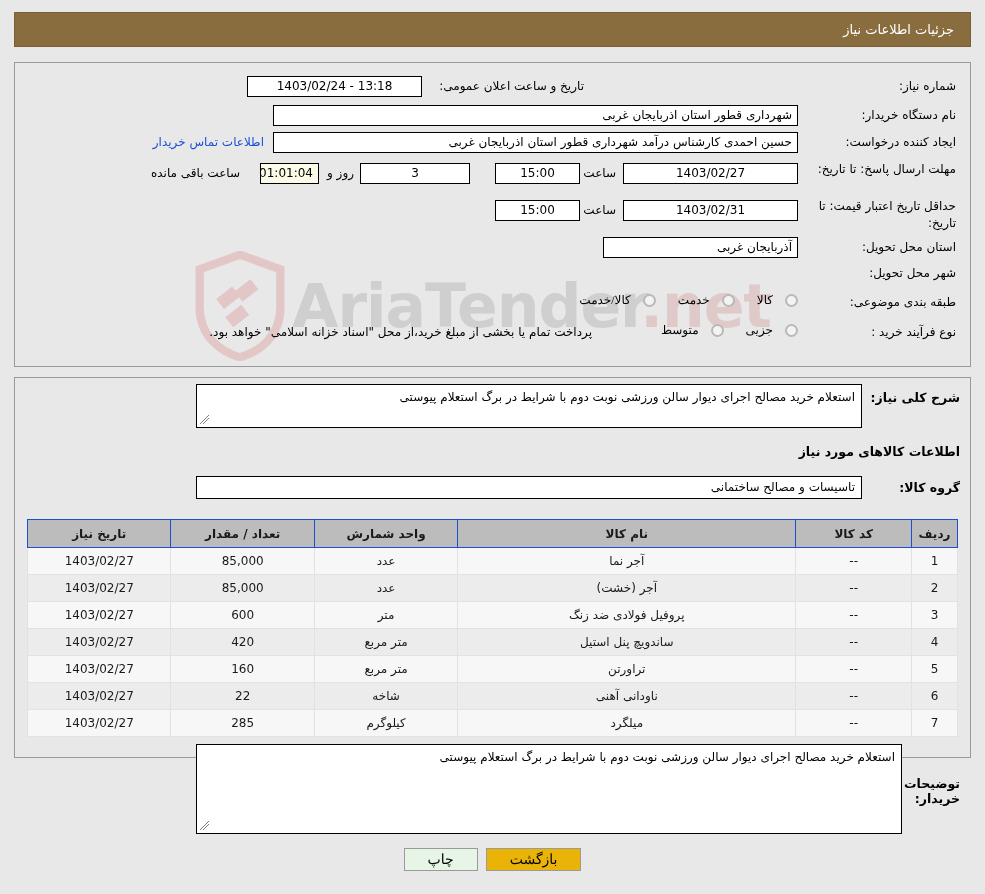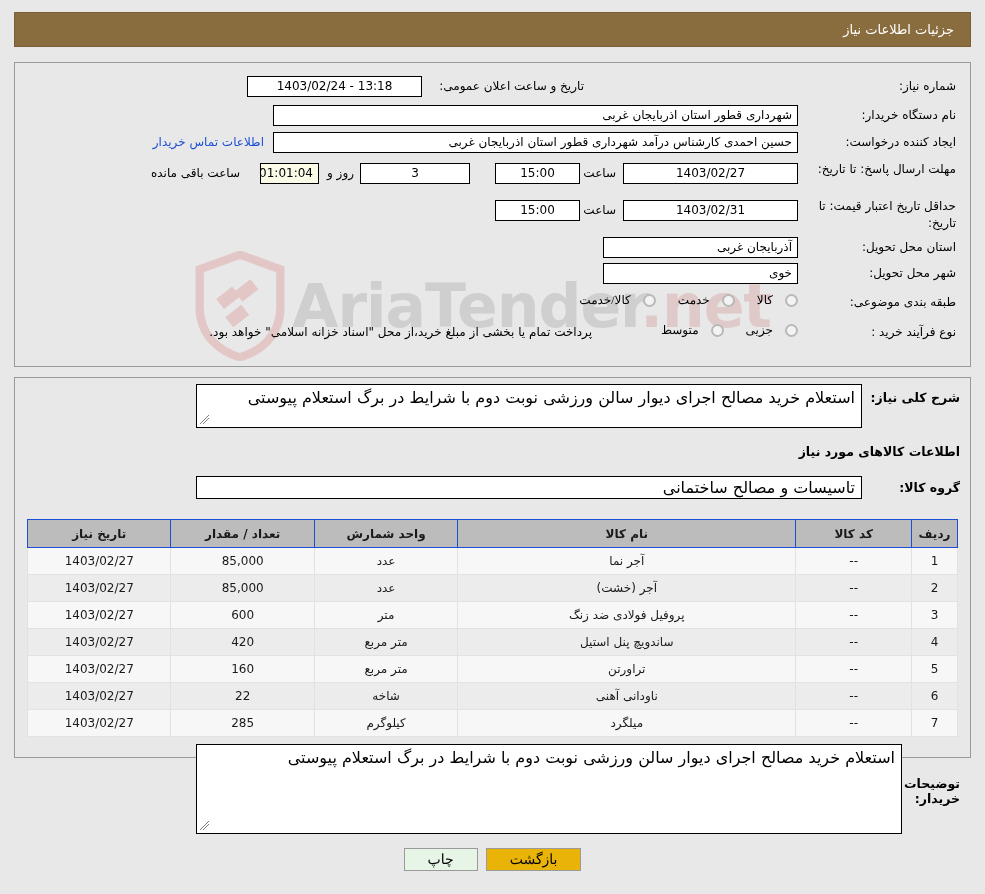--- a/index.html
+++ b/index.html
@@ -133,21 +133,21 @@
     position: absolute;
     font-size: 12.5px;
     font-weight: bold;
     text-align: right;
   }
   .textarea-box {
     position: absolute;
     background: #ffffff;
     border: 1px solid #000;
     padding: 4px 6px 0 6px;
-    font-size: 16px;
+    font-size: 12px;
     line-height: 17px;
     text-align: right;
     overflow: hidden;
   }
   .resize-grip {
     position: absolute;
     left: 3px; bottom: 2px;
     width: 10px; height: 10px;
     opacity: .75;
   }
@@ -263,21 +263,20 @@
 
     <span class="t-label lbl" style="top:135px; right:14px; width:155px; line-height:17px; display:block;">حداقل تاریخ اعتبار قیمت: تا تاریخ:</span>
     <span class="t-field fld center" style="top:137px; right:172px; width:175px;">1403/02/31</span>
     <span class="t-label lbl" style="top:140px; right:354px;">ساعت</span>
     <span class="t-field fld center" style="top:137px; right:390px; width:85px;">15:00</span>
 
     <span class="t-label lbl" style="top:177px; right:14px; width:150px;">استان محل تحویل:</span>
     <span class="t-field fld right" style="top:174px; right:172px; width:195px;">آذربایجان غربی</span>
 
     <span class="t-label lbl" style="top:203px; right:14px; width:150px;">شهر محل تحویل:</span>
-    <span class="t-field fld right" style="top:200px; right:172px; width:195px;">خوی</span>
 
     <span class="t-label lbl" style="top:232px; right:14px; width:150px;">طبقه بندی موضوعی:</span>
     <div class="radio-group" style="top:230px; right:172px;">
       <div class="radio-item">
         <span class="radio-dot"></span>
         <span class="rtext">کالا</span>
       </div>
       <div class="radio-item">
         <span class="radio-dot"></span>
         <span class="rtext">خدمت</span>

